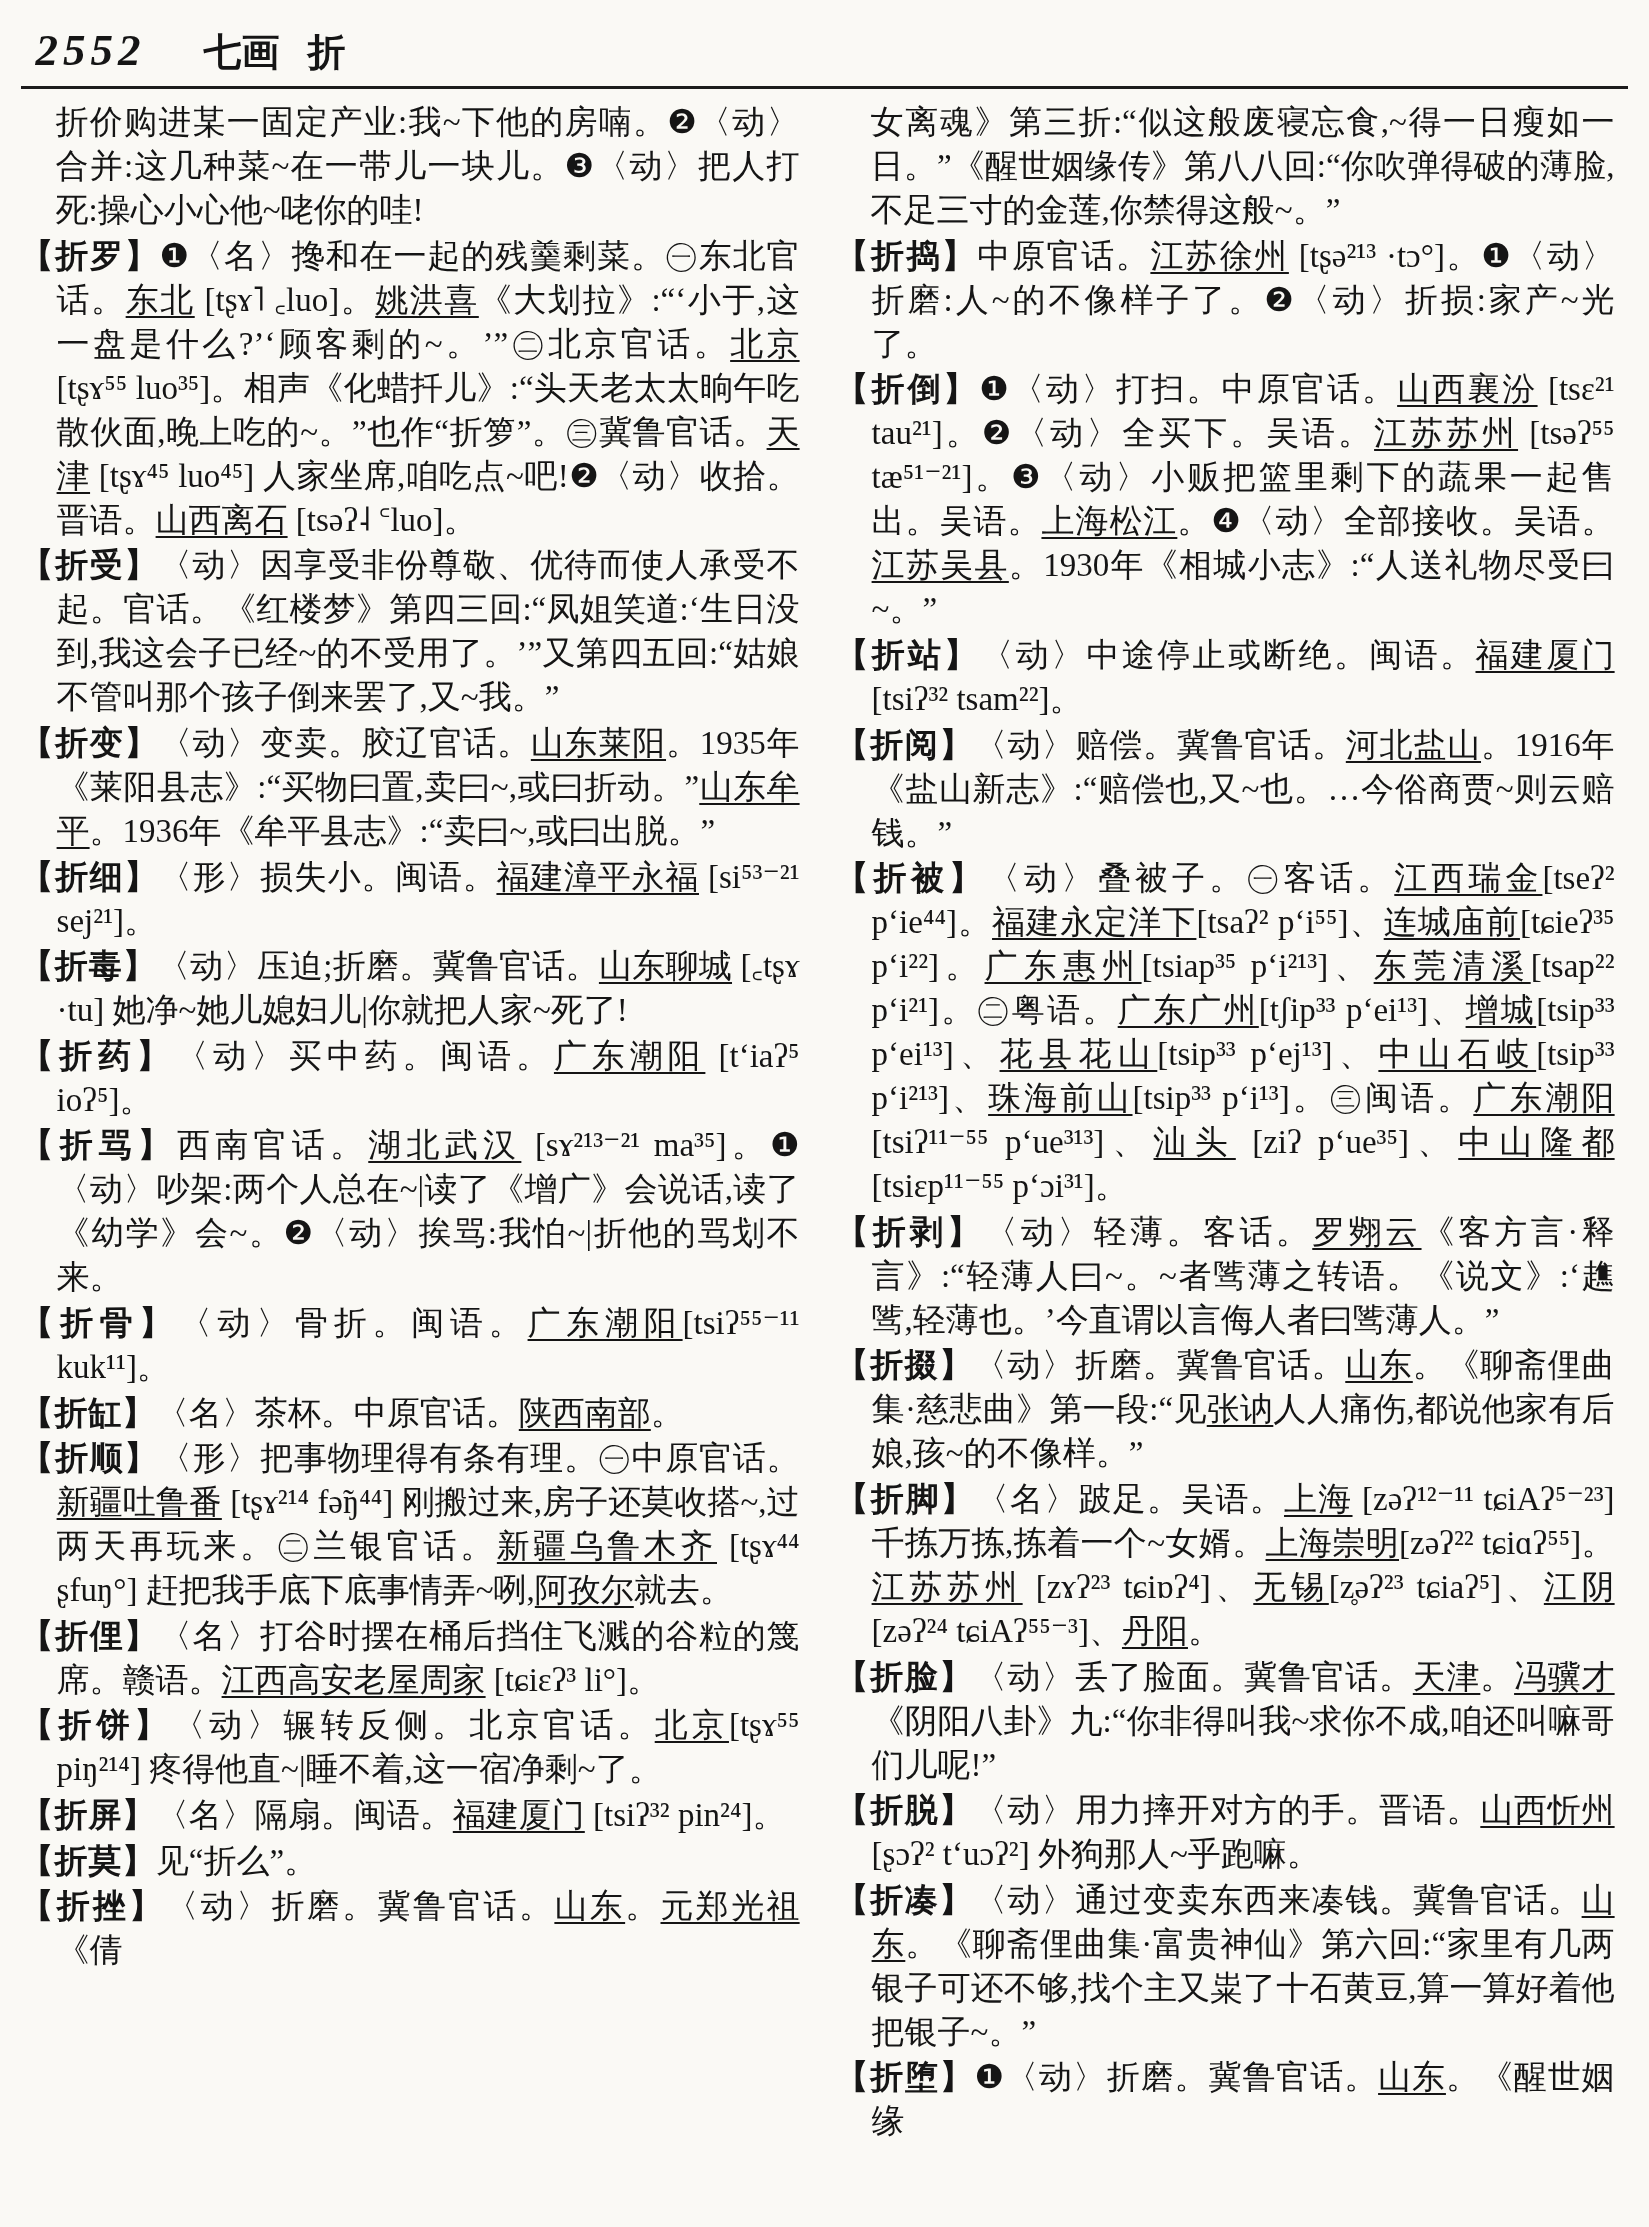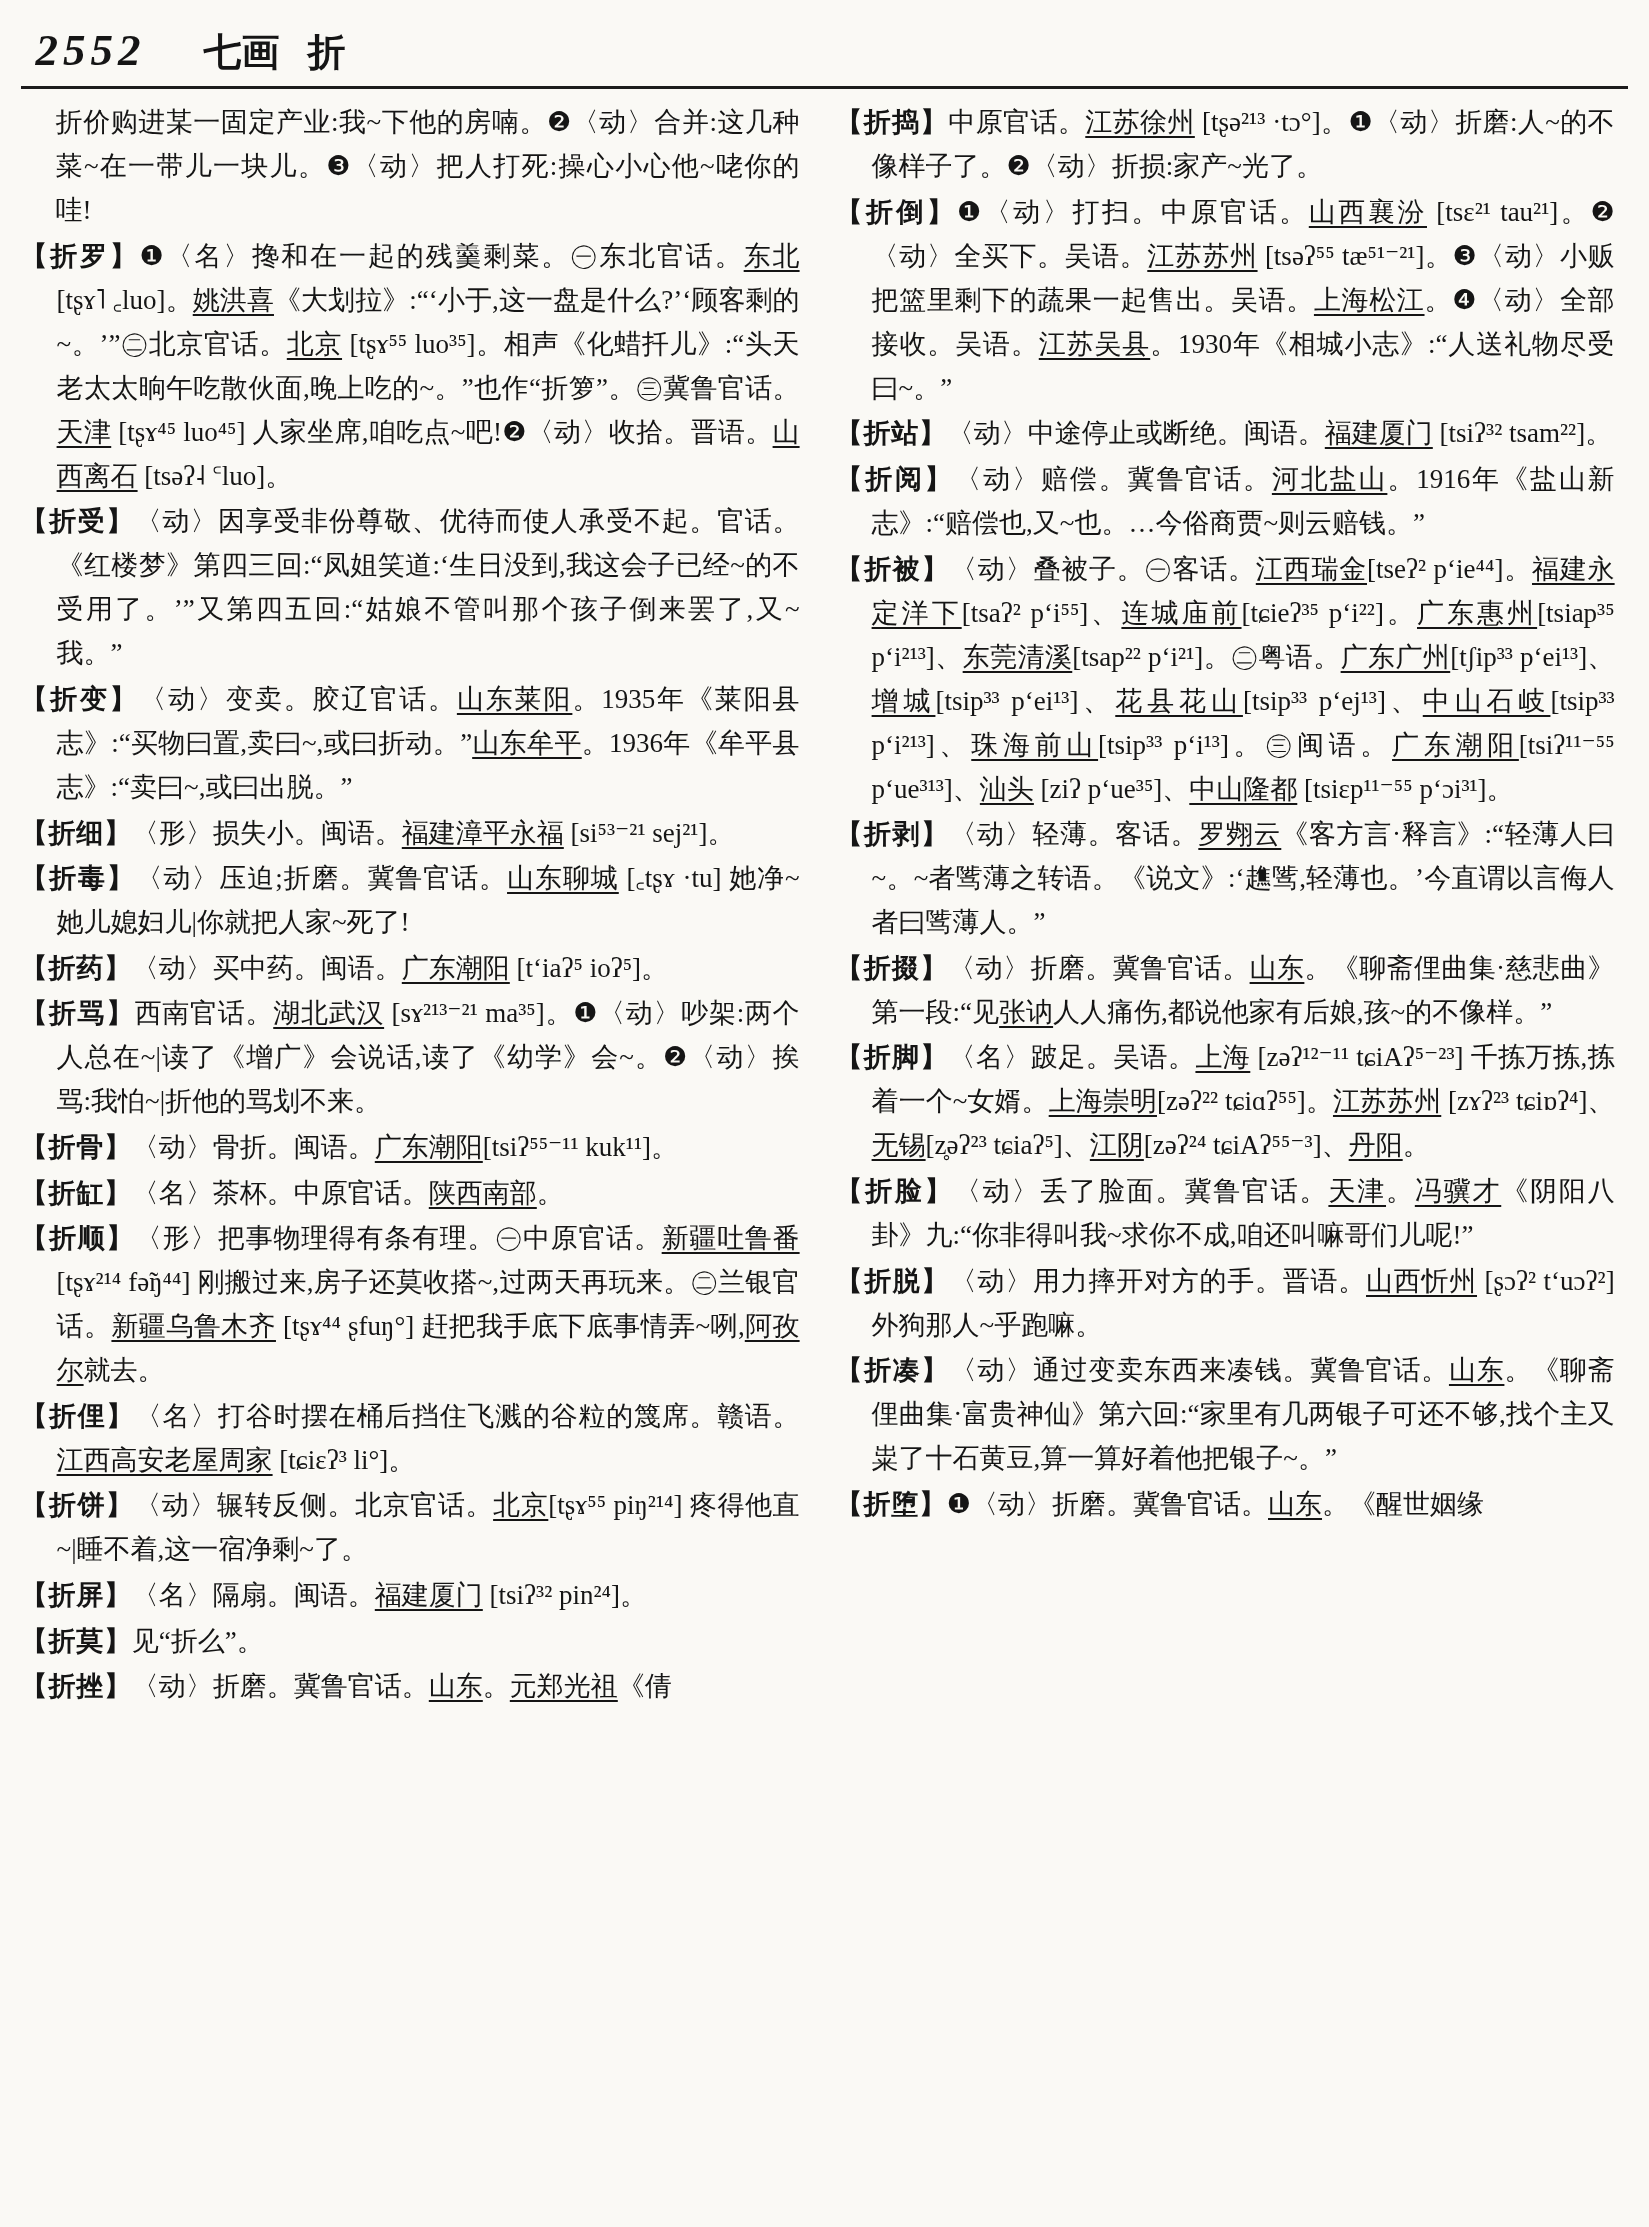--- a/index.html
+++ b/index.html
@@ -47,21 +47,21 @@
   }
   .columns {
     display: flex;
     gap: 36px;
   }
   .col {
     width: 779px;
     height: 2108px;
     overflow: hidden;
     text-align: justify;
-    font-size: 27px;
+    font-size: 33px;
     line-height: 44px;
   }
   p.cont {
     margin: 0 0 1.6px 0;
     padding-left: 35px;
   }
   p.entry {
     margin: 0 0 1.6px 0;
     padding-left: 36px;
     text-indent: -36px;
@@ -101,20 +101,21 @@
         <p class="entry"><span class="head">【折骨】</span><span class="ebody">〈动〉骨折。闽语。<u>广东潮阳</u>[tsiʔ⁵⁵⁻¹¹ kuk¹¹]。</span></p>
         <p class="entry"><span class="head">【折缸】</span><span class="ebody">〈名〉茶杯。中原官话。<u>陕西南部</u>。</span></p>
         <p class="entry"><span class="head">【折顺】</span><span class="ebody">〈形〉把事物理得有条有理。㊀中原官话。<u>新疆吐鲁番</u> [tʂɤ²¹⁴ fə̃ŋ⁴⁴] 刚搬过来,房子还莫收搭~,过两天再玩来。㊁兰银官话。<u>新疆乌鲁木齐</u> [tʂɤ⁴⁴ ʂfuŋ°] 赶把我手底下底事情弄~咧,<u>阿孜尔</u>就去。</span></p>
         <p class="entry"><span class="head">【折俚】</span><span class="ebody">〈名〉打谷时摆在桶后挡住飞溅的谷粒的篾席。赣语。<u>江西高安老屋周家</u> [tɕiɛʔ³ li°]。</span></p>
         <p class="entry"><span class="head">【折饼】</span><span class="ebody">〈动〉辗转反侧。北京官话。<u>北京</u>[tʂɤ⁵⁵ piŋ²¹⁴] 疼得他直~|睡不着,这一宿净剩~了。</span></p>
         <p class="entry"><span class="head">【折屏】</span><span class="ebody">〈名〉隔扇。闽语。<u>福建厦门</u> [tsiʔ³² pin²⁴]。</span></p>
         <p class="entry"><span class="head">【折莫】</span><span class="ebody">见“折么”。</span></p>
         <p class="entry"><span class="head">【折挫】</span><span class="ebody">〈动〉折磨。冀鲁官话。<u>山东</u>。<u>元郑光祖</u>《倩</span></p>
       </div>
     <div class="col" id="col-right">
+        <p class="cont">女离魂》第三折:“似这般废寝忘食,~得一日瘦如一日。”《醒世姻缘传》第八八回:“你吹弹得破的薄脸,不足三寸的金莲,你禁得这般~。”</p>
         <p class="entry"><span class="head">【折捣】</span><span class="ebody">中原官话。<u>江苏徐州</u> [tʂə²¹³ ·tɔ°]。❶〈动〉折磨:人~的不像样子了。❷〈动〉折损:家产~光了。</span></p>
         <p class="entry"><span class="head">【折倒】</span><span class="ebody">❶〈动〉打扫。中原官话。<u>山西襄汾</u> [tsɛ²¹ tau²¹]。❷〈动〉全买下。吴语。<u>江苏苏州</u> [tsəʔ⁵⁵ tæ⁵¹⁻²¹]。❸〈动〉小贩把篮里剩下的蔬果一起售出。吴语。<u>上海松江</u>。❹〈动〉全部接收。吴语。<u>江苏吴县</u>。1930年《相城小志》:“人送礼物尽受曰~。”</span></p>
         <p class="entry"><span class="head">【折站】</span><span class="ebody">〈动〉中途停止或断绝。闽语。<u>福建厦门</u> [tsiʔ³² tsam²²]。</span></p>
         <p class="entry"><span class="head">【折阅】</span><span class="ebody">〈动〉赔偿。冀鲁官话。<u>河北盐山</u>。1916年《盐山新志》:“赔偿也,又~也。…今俗商贾~则云赔钱。”</span></p>
         <p class="entry"><span class="head">【折被】</span><span class="ebody">〈动〉叠被子。㊀客话。<u>江西瑞金</u>[tseʔ² p‘ie⁴⁴]。<u>福建永定洋下</u>[tsaʔ² p‘i⁵⁵]、<u>连城庙前</u>[tɕieʔ³⁵ p‘i²²]。<u>广东惠州</u>[tsiap³⁵ p‘i²¹³]、<u>东莞清溪</u>[tsap²² p‘i²¹]。㊁粤语。<u>广东广州</u>[tʃip³³ p‘ei¹³]、<u>增城</u>[tsip³³ p‘ei¹³]、<u>花县花山</u>[tsip³³ p‘ej¹³]、<u>中山石岐</u>[tsip³³ p‘i²¹³]、<u>珠海前山</u>[tsip³³ p‘i¹³]。㊂闽语。<u>广东潮阳</u>[tsiʔ¹¹⁻⁵⁵ p‘ue³¹³]、<u>汕头</u> [ziʔ p‘ue³⁵]、<u>中山隆都</u> [tsiɛp¹¹⁻⁵⁵ p‘ɔi³¹]。</span></p>
         <p class="entry"><span class="head">【折剥】</span><span class="ebody">〈动〉轻薄。客话。<u>罗翙云</u>《客方言·释言》:“轻薄人曰~。~者骘薄之转语。《说文》:‘趭骘,轻薄也。’今直谓以言侮人者曰骘薄人。”</span></p>
         <p class="entry"><span class="head">【折掇】</span><span class="ebody">〈动〉折磨。冀鲁官话。<u>山东</u>。《聊斋俚曲集·慈悲曲》第一段:“见<u>张讷</u>人人痛伤,都说他家有后娘,孩~的不像样。”</span></p>
         <p class="entry"><span class="head">【折脚】</span><span class="ebody">〈名〉跛足。吴语。<u>上海</u> [zəʔ¹²⁻¹¹ tɕiAʔ⁵⁻²³] 千拣万拣,拣着一个~女婿。<u>上海崇明</u>[zəʔ²² tɕiɑʔ⁵⁵]。<u>江苏苏州</u> [zɤʔ²³ tɕiɒʔ⁴]、<u>无锡</u>[z̥əʔ²³ tɕiaʔ⁵]、<u>江阴</u>[zəʔ²⁴ tɕiAʔ⁵⁵⁻³]、<u>丹阳</u>。</span></p>
         <p class="entry"><span class="head">【折脸】</span><span class="ebody">〈动〉丢了脸面。冀鲁官话。<u>天津</u>。<u>冯骥才</u>《阴阳八卦》九:“你非得叫我~求你不成,咱还叫嘛哥们儿呢!”</span></p>
         <p class="entry"><span class="head">【折脱】</span><span class="ebody">〈动〉用力摔开对方的手。晋语。<u>山西忻州</u> [ʂɔʔ² t‘uɔʔ²] 外狗那人~乎跑嘛。</span></p>

